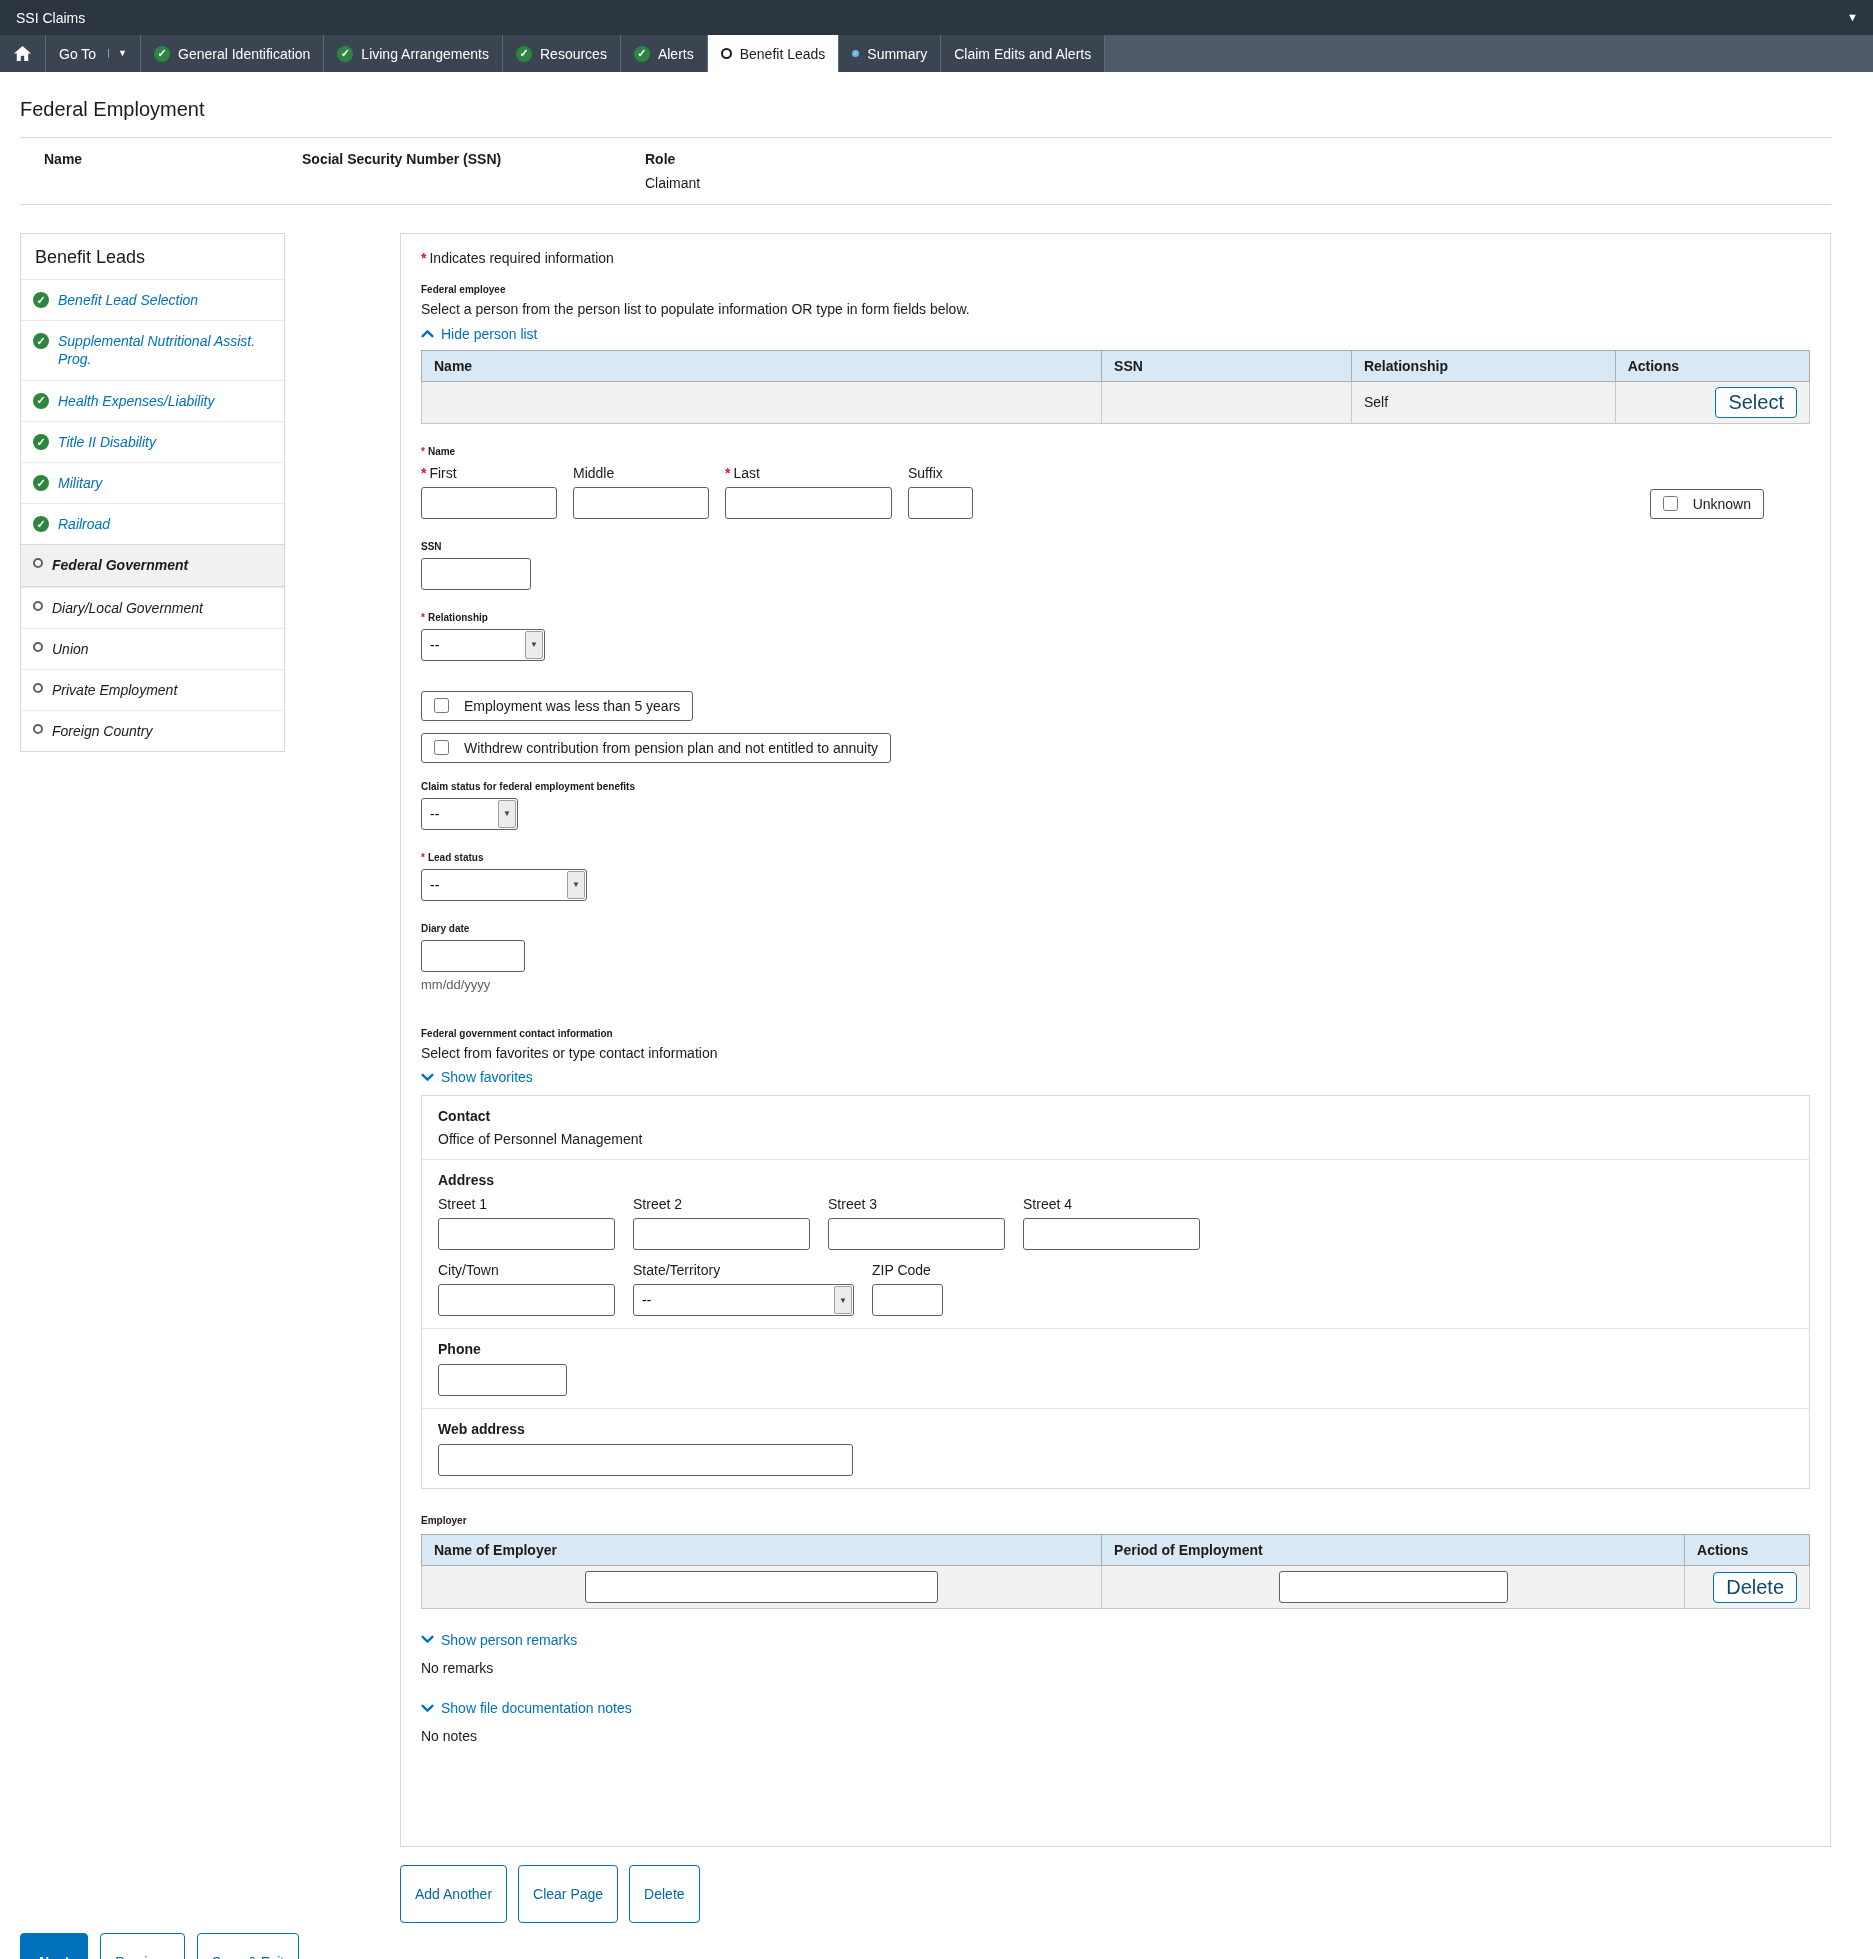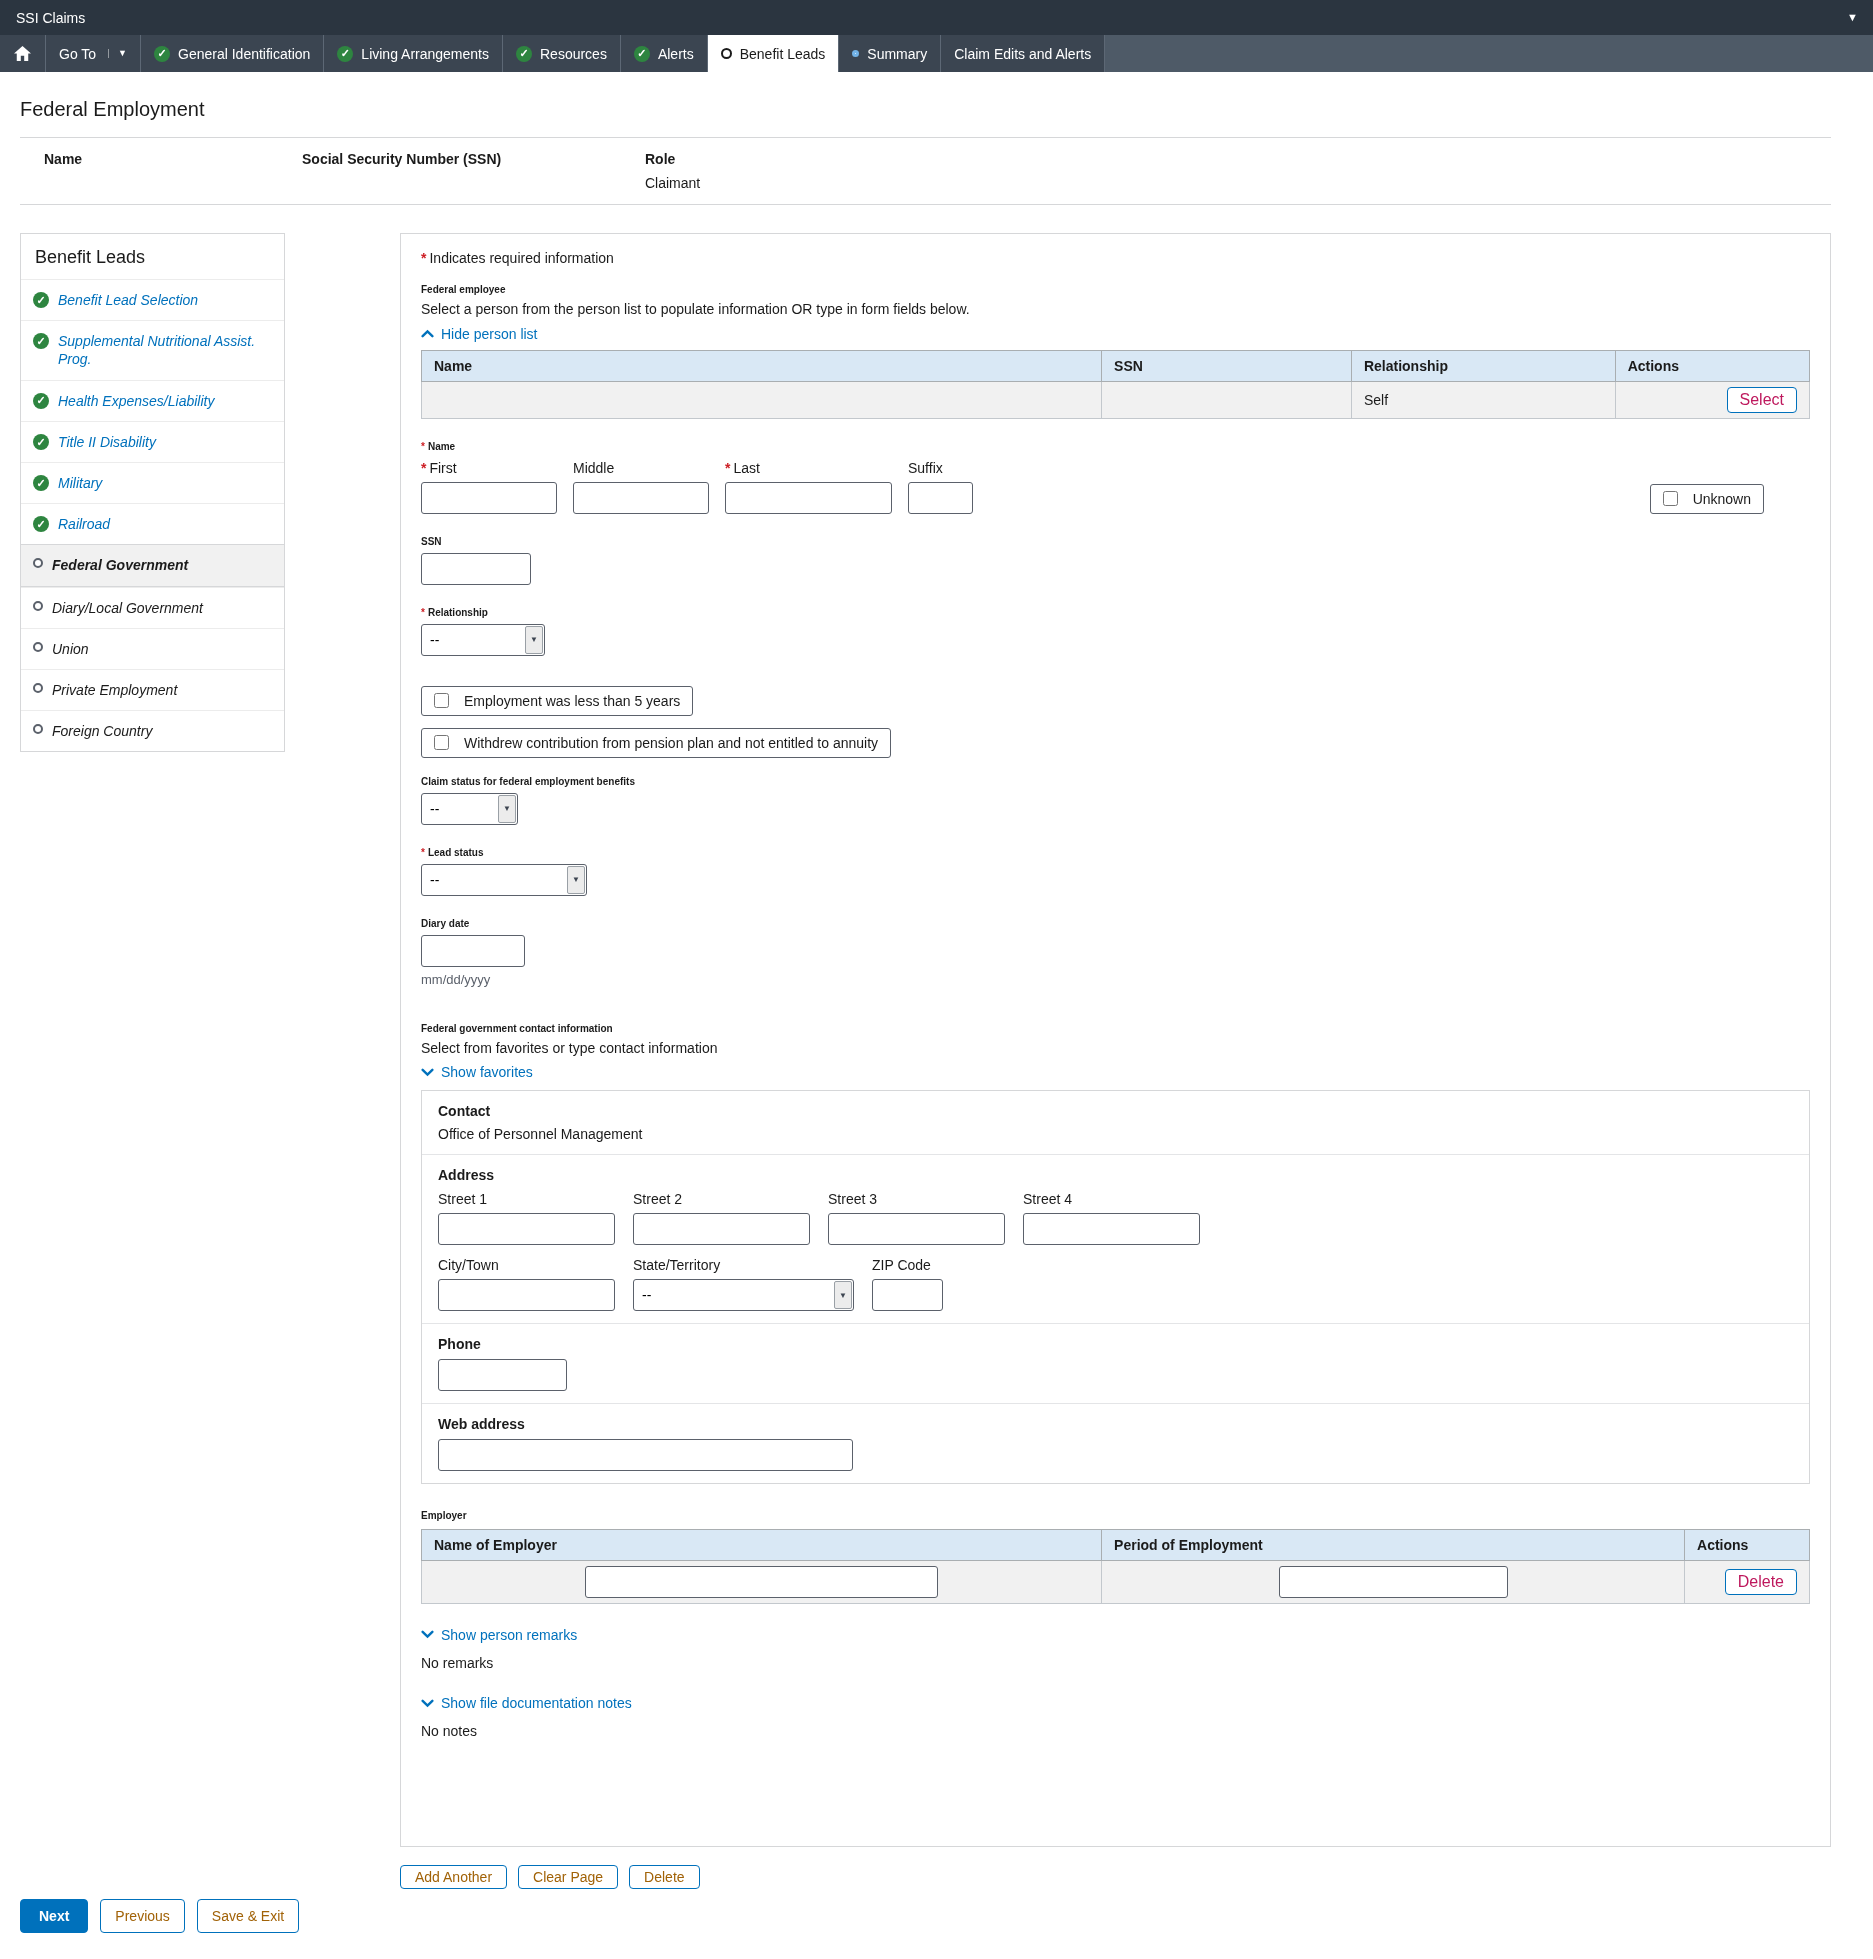--- a/index.html
+++ b/index.html
@@ -54,22 +54,22 @@
   .hint { color:#5b616b; font-size:13px; margin-top:5px; }
 
   a.link { color:#0071bc; text-decoration:none; display:inline-flex; align-items:center; gap:7px; cursor:pointer; font-size:14px; }
 
   table.grid { width:100%; border-collapse:collapse; font-size:14px; margin-top:8px; }
   table.grid th { background:#d9e8f5; border:1px solid #a9aeb1; padding:7px 12px; text-align:left; font-weight:700; }
   table.grid td { background:#f1f1f1; border:1px solid #c3c8cd; padding:5px 12px; height:33px; }
   td.cell-actions { text-align:right; }
   td.cell-center { text-align:center; }
 
-  .btn-sm { display:inline-block; border:1px solid #0071bc; color:#be185d; background:#fff; border-radius:4px;
-    padding:3px 12px; font:inherit; font-size:16px; cursor:pointer; }
+  .btn-sm { display:inline-block; border:1px solid #0071bc; color:#0c4a6e; background:#fff; border-radius:4px;
+    padding:3px 12px; font:inherit; font-size:20px; cursor:pointer; }
 
   .tb { border:1px solid #5b616b; border-radius:3px; height:32px; padding:0 8px; font:inherit; background:#fff; }
 
   .field-row { display:flex; align-items:flex-end; }
   .field { margin-right:16px; }
   .field-label { font-size:14px; margin-bottom:6px; }
 
   .check-frame { display:inline-flex; align-items:center; gap:15px; border:1px solid #5b616b; border-radius:3px;
     padding:6px 12px; background:#fff; cursor:pointer; }
   .check-frame input { width:15px; height:15px; margin:0; }
@@ -81,21 +81,21 @@
     border:1px solid #9aa0a6; border-radius:2px; display:flex; align-items:center; justify-content:center;
     font-size:8px; color:#3d4551; pointer-events:none; }
 
   .panel { border:1px solid #d6d7d9; margin-top:10px; }
   .panel-sec { padding:12px 16px; border-top:1px solid #e4e5e7; }
   .panel-sec:first-child { border-top:none; }
   .addr-row { display:flex; gap:18px; margin-top:8px; }
   .addr-row + .addr-row { margin-top:12px; }
 
   .page-actions { margin:18px 0 0 400px; display:flex; gap:11px; }
-  .btn-outline { border:1px solid #0071bc; color:#a16207; background:#fff; border-radius:4px; padding:3px 14px;
+  .btn-outline { border:1px solid #0071bc; color:#0369a1; background:#fff; border-radius:4px; padding:20px 14px;
     font:inherit; font-size:14px; cursor:pointer; }
   .footer-nav { margin:10px 0 0 20px; display:flex; gap:12px; }
   .btn-primary { background:#0071bc; color:#fff; border:1px solid #0071bc; border-radius:4px; padding:8px 18px;
     font:inherit; font-size:14px; font-weight:700; cursor:pointer; }
 
   .chev { flex:none; }
 </style>
 </head>
 <body>
 

